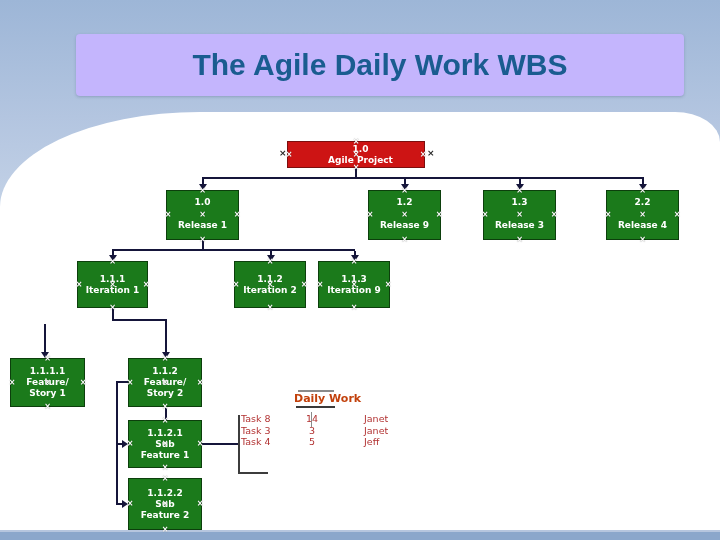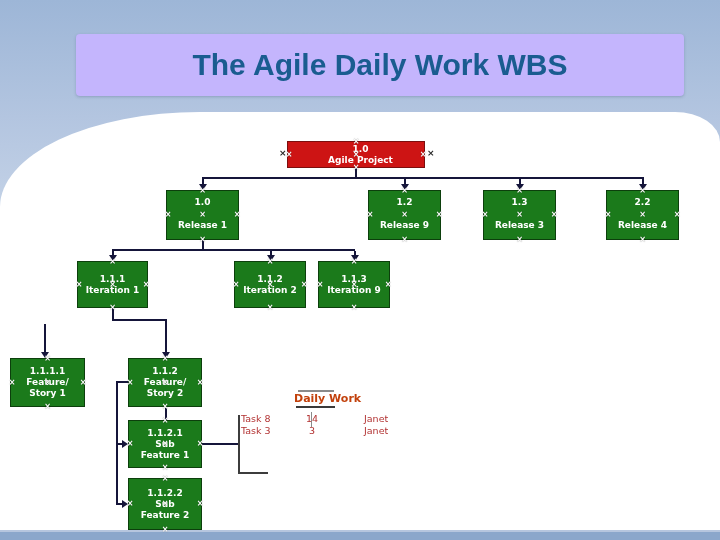--- a/index.html
+++ b/index.html
@@ -249,17 +249,22 @@
         <div class="dw-row">
     <span class="c1">Task 8</span>
     <span class="c2">14</span>
     <span class="c3">Janet</span>
   </div>
         <div class="dw-row">
     <span class="c1">Task 3</span>
     <span class="c2">3</span>
     <span class="c3">Janet</span>
   </div>
+        <div class="dw-row">
+    <span class="c1">Task 4</span>
+    <span class="c2">5</span>
+    <span class="c3">Jeff</span>
+  </div>
       </div>
   </div>
 
   <div class="bottom-bar"></div>
 </div>
 
 </body></html>

